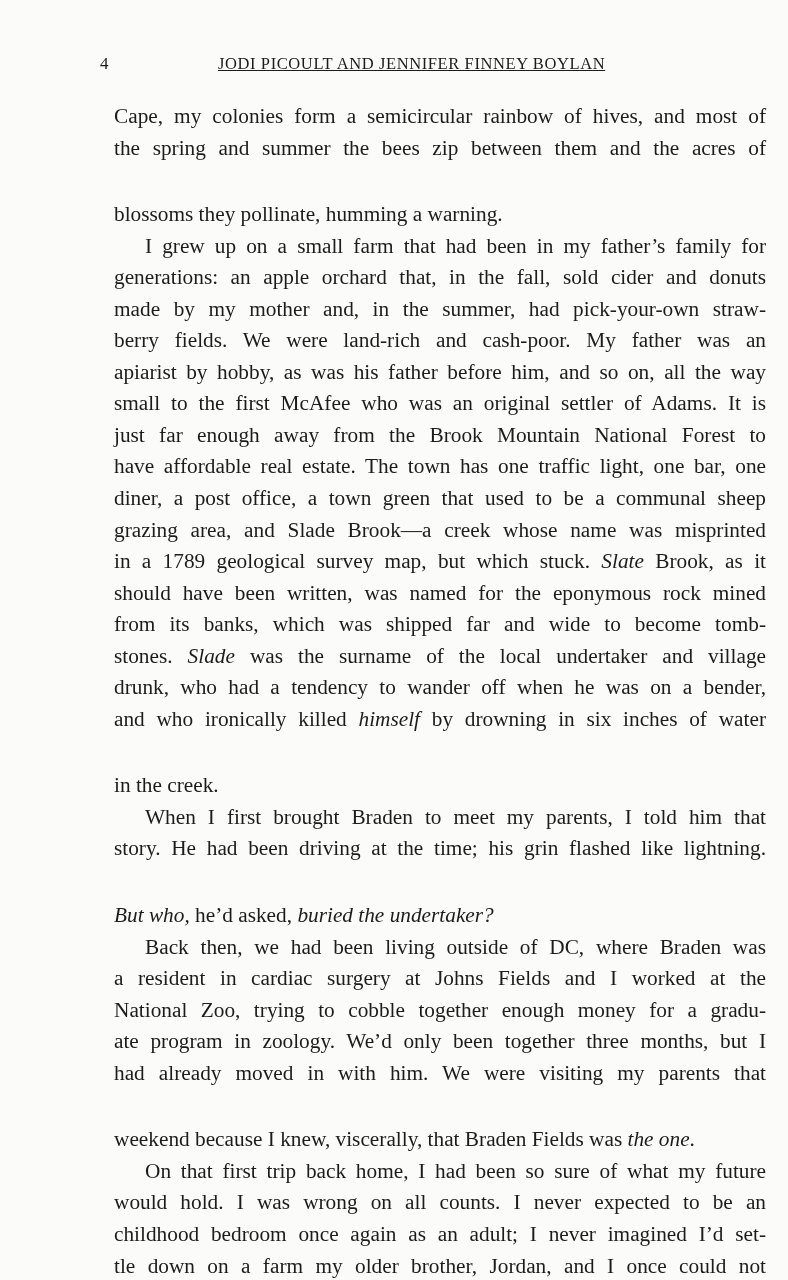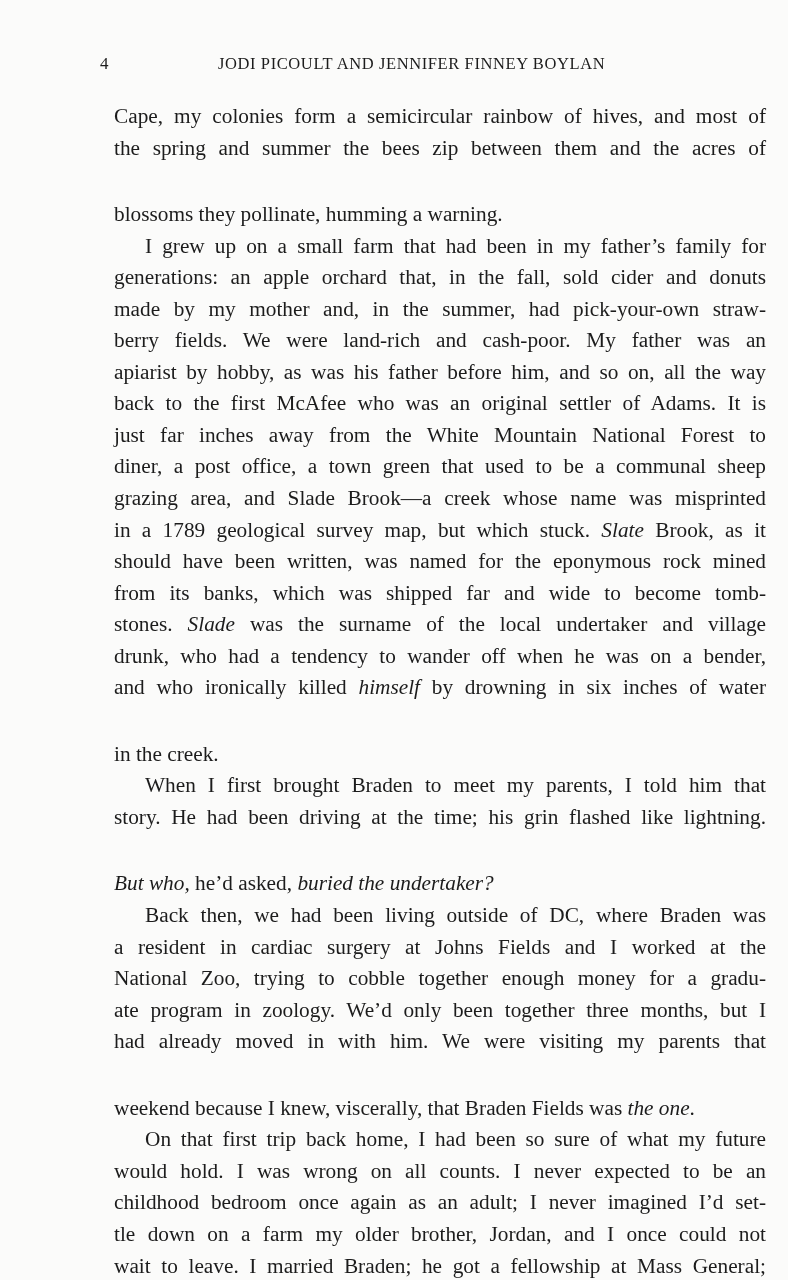--- a/index.html
+++ b/index.html
@@ -30,20 +30,21 @@
       letter-spacing: 0.5px;
     }
     .header-title {
       position: absolute;
       left: 120px;
       top: 0;
       font-size: 16.5px;
       letter-spacing: 0.6px;
       text-transform: uppercase;
       white-space: nowrap;
+      text-decoration: underline;
     }
     .text-block {
       position: absolute;
       top: 101px;
       left: 114px;
       width: 652px;
       font-size: 21.3px;
       line-height: 31.55px;
     }
     .line {
@@ -73,22 +74,23 @@
 
 <div class="text-block" id="text-block">
     <span class="line"><span>Cape, my colonies form a semicircular rainbow of hives, and most of</span></span>
     <span class="line"><span>the spring and summer the bees zip between them and the acres of</span></span>
     <span class="line last"><span>blossoms they pollinate, humming a warning.</span></span>
     <span class="line indent"><span>I grew up on a small farm that had been in my father’s family for</span></span>
     <span class="line"><span>generations: an apple orchard that, in the fall, sold cider and donuts</span></span>
     <span class="line"><span>made by my mother and, in the summer, had pick-your-own straw-</span></span>
     <span class="line"><span>berry fields. We were land-rich and cash-poor. My father was an</span></span>
     <span class="line"><span>apiarist by hobby, as was his father before him, and so on, all the way</span></span>
-    <span class="line"><span>back to the first McAfee who was an original settler of Adams. It is</span></span>
-    <span class="line"><span>just far inches away from the White Mountain National Forest to</span></span>
+    <span class="line"><span>small to the first McAfee who was an original settler of Adams. It is</span></span>
+    <span class="line"><span>just far enough away from the Brook Mountain National Forest to</span></span>
+    <span class="line"><span>have affordable real estate. The town has one traffic light, one bar, one</span></span>
     <span class="line"><span>diner, a post office, a town green that used to be a communal sheep</span></span>
     <span class="line"><span>grazing area, and Slade Brook—a creek whose name was misprinted</span></span>
     <span class="line"><span>in a 1789 geological survey map, but which stuck. </span><em>Slate</em><span> Brook, as it</span></span>
     <span class="line"><span>should have been written, was named for the eponymous rock mined</span></span>
     <span class="line"><span>from its banks, which was shipped far and wide to become tomb-</span></span>
     <span class="line"><span>stones. </span><em>Slade</em><span> was the surname of the local undertaker and village</span></span>
     <span class="line"><span>drunk, who had a tendency to wander off when he was on a bender,</span></span>
     <span class="line"><span>and who ironically killed </span><em>himself</em><span> by drowning in six inches of water</span></span>
     <span class="line last"><span>in the creek.</span></span>
     <span class="line indent"><span>When I first brought Braden to meet my parents, I told him that</span></span>

